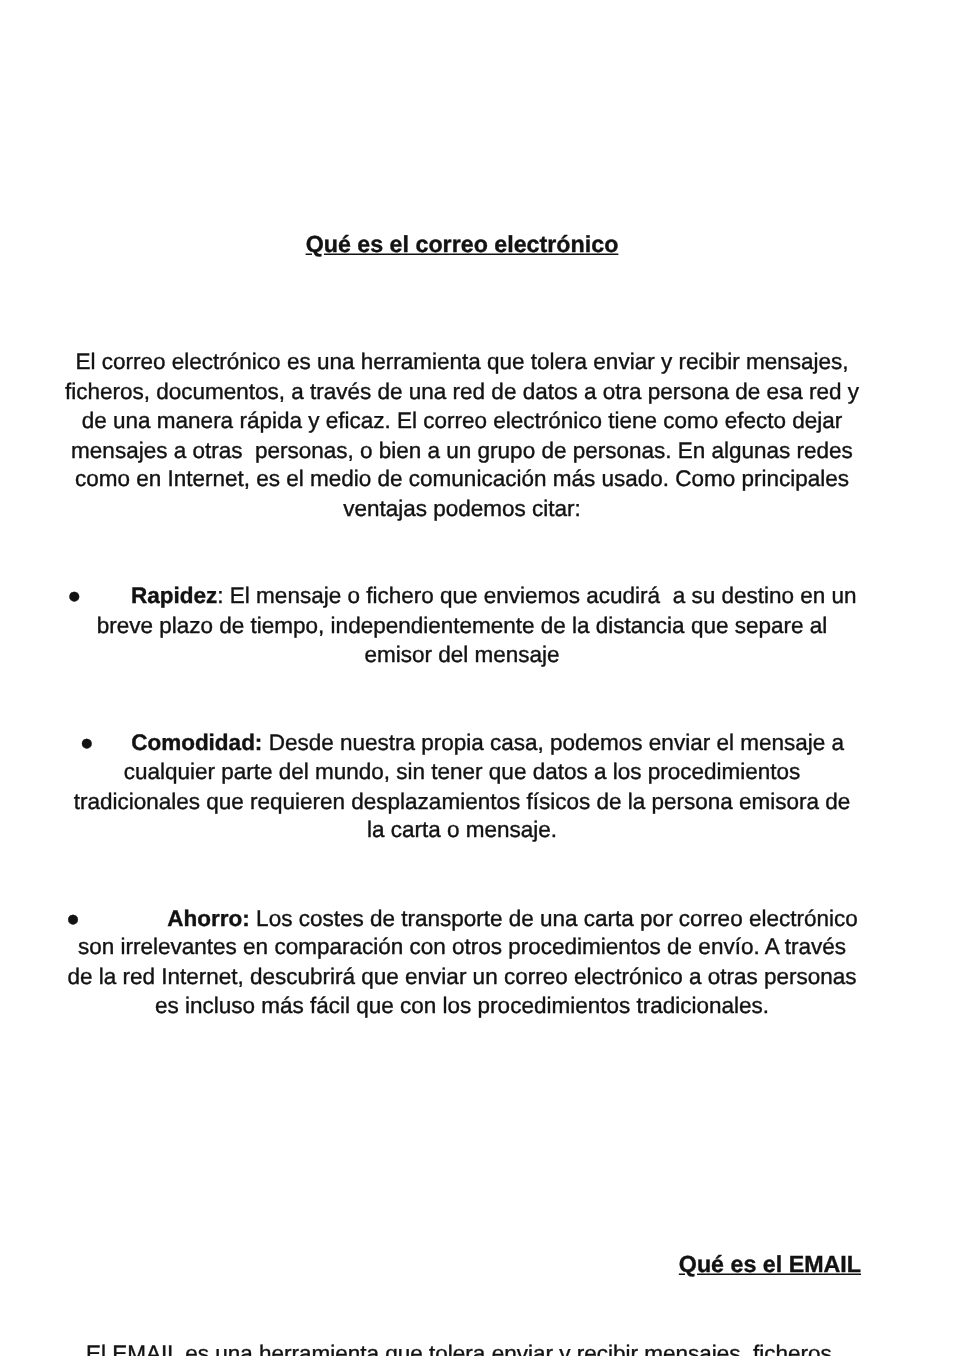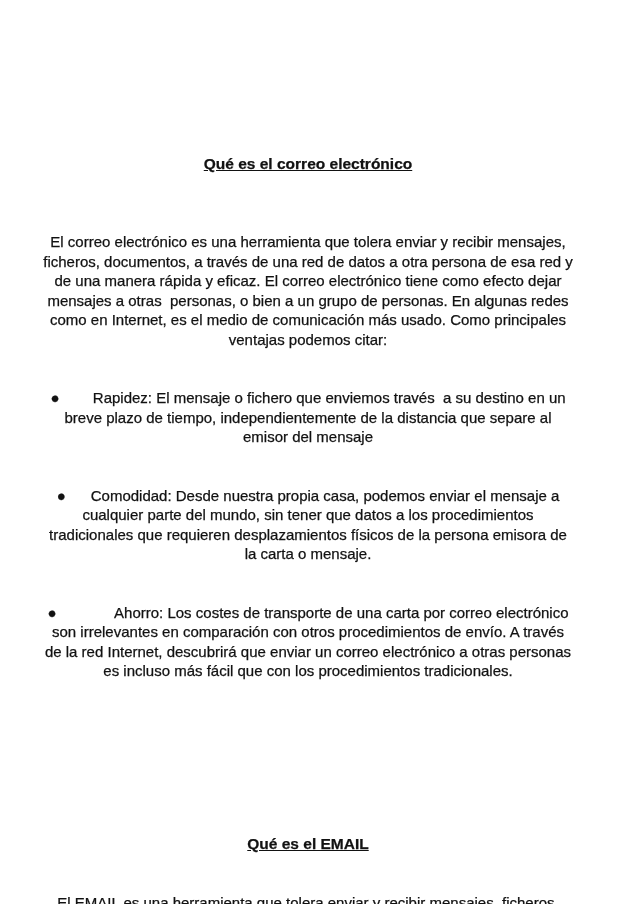--- a/index.html
+++ b/index.html
@@ -34,38 +34,39 @@
     margin: 0 0 20px 0;
   }
   .section-heading .hd {
     text-decoration: underline;
   }
   .section + .section {
     margin-top: 17px;
   }
   .section + .section .section-heading {
     margin-bottom: 0;
+    text-align: right;
   }
   p.para, p.bullet {
     margin: 0;
   }
   
-  .r-b { font-weight: 400; }
+  .r-b { font-weight: 700; }
   .r-u { }
 </style>
 </head>
 <body>
 
 <div class="page">
   <div class="doc">
 
     <div class="section">
       <div class="section-heading"><span class="hd">Qué es el correo electrónico</span></div>
       <p class="para"><span>El correo electrónico es una herramienta que</span><span class="r-u"> tolera</span><span> enviar y recibir mensajes, ficheros, documentos, a través de una red de datos a otra persona de esa red y de una manera rápida y eficaz. El correo electrónico tiene como</span><span class="r-u"> efecto</span><span> dejar mensajes a otras  personas, o bien a un grupo de personas. En algunas redes como en Internet, es el medio de comunicación más</span><span class="r-u"> usado</span><span>. Como principales ventajas podemos citar:</span></p>
-      <p class="bullet"><span>●        </span><span class="r-b">Rapidez</span><span>: El mensaje o fichero que enviemos</span><span class="r-u"> través </span><span> a su destino en un breve plazo de tiempo, independientemente de la distancia que separe al emisor del mensaje</span></p>
+      <p class="bullet"><span>●        </span><span class="r-b">Rapidez</span><span>: El mensaje o fichero que enviemos</span><span class="r-u"> acudirá </span><span> a su destino en un breve plazo de tiempo, independientemente de la distancia que separe al emisor del mensaje</span></p>
       <p class="bullet"><span>●      </span><span class="r-b">Comodidad:</span><span> Desde nuestra propia casa, podemos enviar el mensaje a cualquier parte del mundo, sin tener que</span><span class="r-u"> datos</span><span> a los </span><span class="r-u">procedimientos</span><span> tradicionales que requieren desplazamientos físicos de la persona emisora de la carta o mensaje.</span></p>
       <p class="bullet"><span>●              </span><span class="r-b">Ahorro:</span><span> Los costes de transporte de una carta por correo electrónico son irrelevantes en comparación con otros</span><span class="r-u"> procedimientos</span><span> de envío. A través de la red Internet, descubrirá que enviar un correo electrónico a otras personas es incluso más fácil que con los </span><span class="r-u">procedimientos</span><span> tradicionales.</span></p>
     </div>
 
     <div class="section">
       <div class="section-heading"><span class="hd">Qué es el EMAIL</span></div>
       <p class="para"><span>El EMAIL es una herramienta que</span><span class="r-u"> tolera</span><span> enviar y recibir mensajes, ficheros, documentos, a través de una red de datos a otra persona de esa red y de una manera rápida y eficaz. El EMAIL tiene como</span></p>
       
       
       

